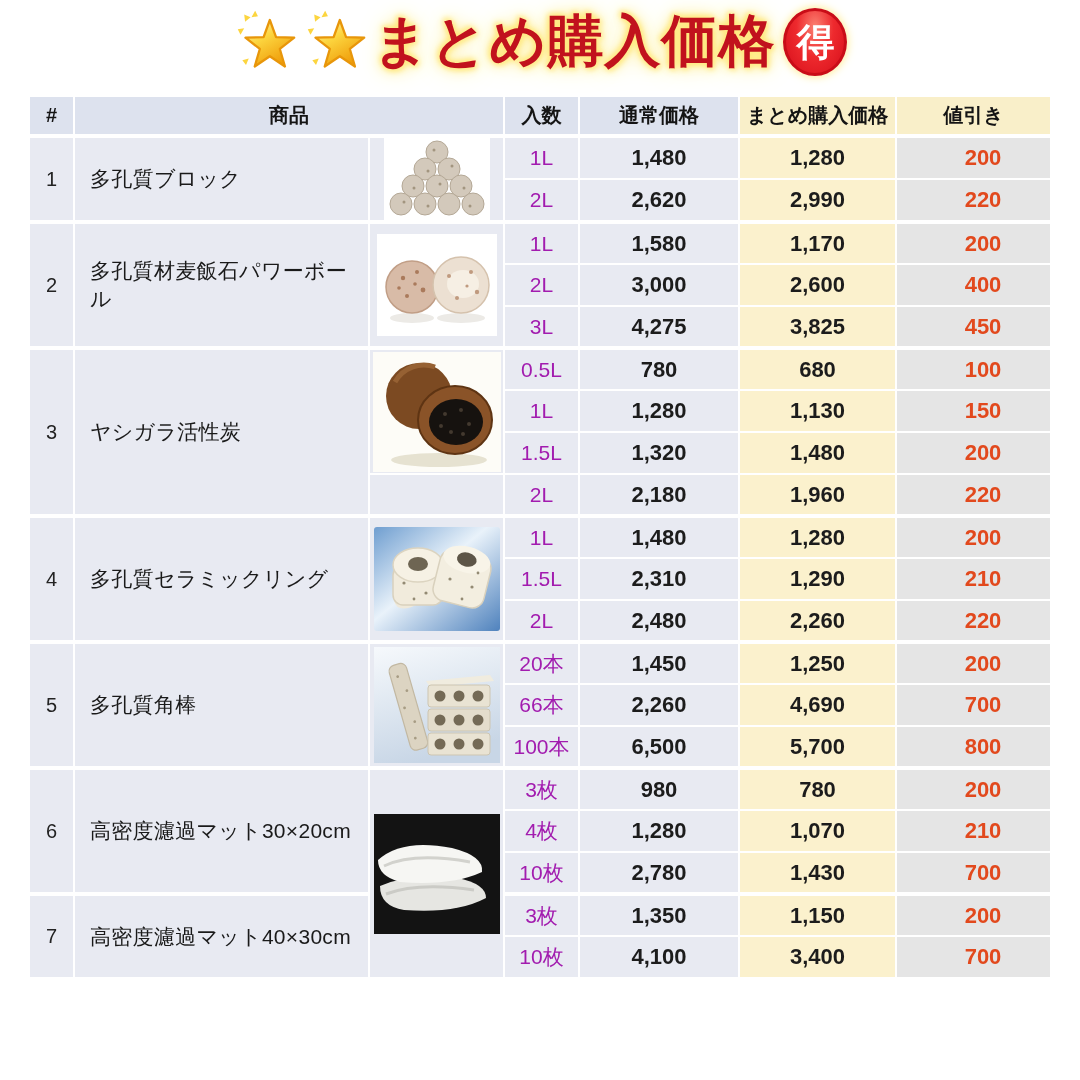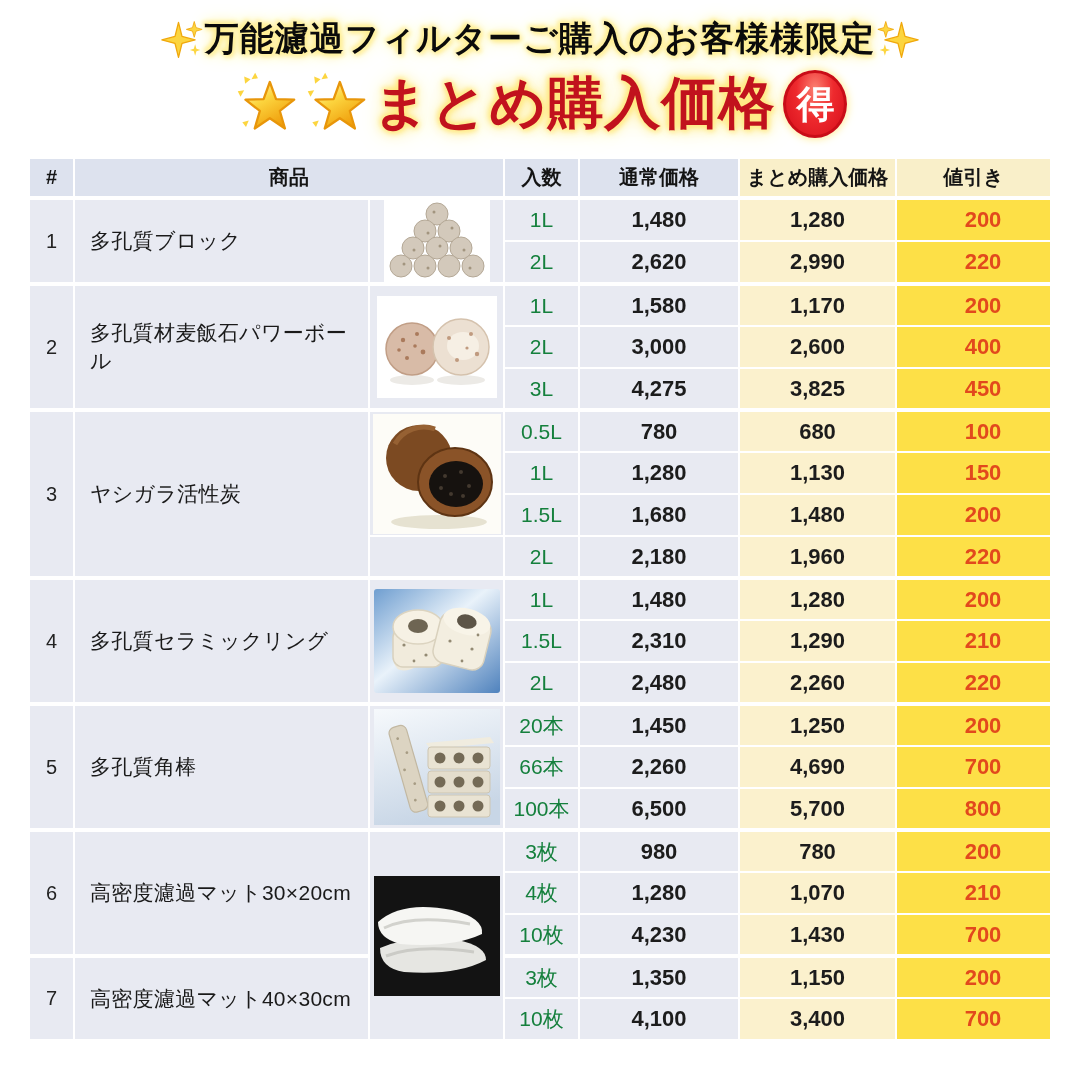--- a/index.html
+++ b/index.html
@@ -43,49 +43,32 @@
   }
   th,td{border:2px solid #ffffff;padding:0;vertical-align:middle;text-align:center;overflow:hidden;}
   thead tr{height:40px;}
   tbody tr{height:42px;}
   tbody tr.group-start td{border-top:4px solid #ffffff;}
   th{font-size:20px;font-weight:700;color:#141414;}
   .c-blue{background:#dde2ee;}
   .c-cream-h{background:#f9efc9;}
   td.num{background:#e8eaf2;font-size:20px;color:#232323;}
   td.name{background:#e8eaf2;text-align:left;padding-left:15px;font-size:21px;color:#1a1a1a;font-weight:400;letter-spacing:0.3px;}
-  td.qty{background:#e8eaf2;font-size:21px;color:#15803d;}
+  td.qty{background:#e8eaf2;font-size:21px;color:#a21caf;}
   td.normal{background:#e8eaf2;font-size:22px;font-weight:600;color:#1c1c1c;}
   td.bulk{background:#fbf1cd;font-size:22px;font-weight:600;color:#1c1c1c;}
-  td.disc{background:#fde047;font-size:22px;font-weight:700;color:#e2491d;padding-left:19px;}
+  td.disc{background:#e5e5e5;font-size:22px;font-weight:700;color:#e2491d;padding-left:19px;}
   td.img{background:#e8eaf2;padding:0;}
   td.img svg{display:block;margin:0 auto;}
 </style>
 </head>
 <body>
 
 <div class="page">
 
-  <div class="banner1">
-    <span class="sparkwrap">
-      <svg width="42" height="42" viewBox="0 0 48 48">
-        <path d="M20 5 L24 21 L39 25 L24 29 L20 45 L16 29 L1 25 L16 21 Z" fill="#fcd53f" stroke="#f0a80c" stroke-width="1.5" stroke-linejoin="round"></path>
-        <path d="M38 4 L40 11 L47 13 L40 15 L38 22 L36 15 L29 13 L36 11 Z" fill="#fcd53f" stroke="#f0a80c" stroke-width="1"></path>
-        <path d="M39 30 L40.5 35 L45 36.5 L40.5 38 L39 43 L37.5 38 L33 36.5 L37.5 35 Z" fill="#fcd53f"></path>
-      </svg>
-    </span>
-    <span class="b1txt">万能濾過フィルターご購入のお客様様限定</span>
-    <span class="sparkwrap">
-      <svg width="42" height="42" viewBox="0 0 48 48">
-        <path d="M28 5 L32 21 L47 25 L32 29 L28 45 L24 29 L9 25 L24 21 Z" fill="#fcd53f" stroke="#f0a80c" stroke-width="1.5" stroke-linejoin="round"></path>
-        <path d="M10 4 L12 11 L19 13 L12 15 L10 22 L8 15 L1 13 L8 11 Z" fill="#fcd53f" stroke="#f0a80c" stroke-width="1"></path>
-        <path d="M9 30 L10.5 35 L15 36.5 L10.5 38 L9 43 L7.5 38 L3 36.5 L7.5 35 Z" fill="#fcd53f"></path>
-      </svg>
-    </span>
-  </div>
 
   <div class="banner2">
     <span class="starwrap">
       <svg width="66" height="66" viewBox="0 0 72 72">
         <defs>
           <linearGradient id="gold1" x1="0" y1="0" x2="0.6" y2="1">
             <stop offset="0" stop-color="#fff6c0"></stop>
               <stop offset="0.45" stop-color="#fcd53f"></stop>
               <stop offset="1" stop-color="#ef9d0a"></stop>
           </linearGradient>
@@ -245,21 +228,21 @@
           <td class="disc">100</td>
         </tr>
         <tr>
           <td class="qty">1L</td>
           <td class="normal">1,280</td>
           <td class="bulk">1,130</td>
           <td class="disc">150</td>
         </tr>
         <tr>
           <td class="qty">1.5L</td>
-          <td class="normal">1,680</td>
+          <td class="normal">1,320</td>
           <td class="bulk">1,480</td>
           <td class="disc">200</td>
         </tr>
         <tr>
           <td class="img" rowspan="1"></td>
           <td class="qty">2L</td>
           <td class="normal">2,180</td>
           <td class="bulk">1,960</td>
           <td class="disc">220</td>
         </tr>
@@ -389,21 +372,21 @@
           <td class="disc">200</td>
         </tr>
         <tr>
           <td class="qty">4枚</td>
           <td class="normal">1,280</td>
           <td class="bulk">1,070</td>
           <td class="disc">210</td>
         </tr>
         <tr>
           <td class="qty">10枚</td>
-          <td class="normal">4,230</td>
+          <td class="normal">2,780</td>
           <td class="bulk">1,430</td>
           <td class="disc">700</td>
         </tr>
         <tr class="group-start">
           <td class="num" rowspan="2">7</td>
           <td class="name" rowspan="2">高密度濾過マット40×30cm</td>
           <td class="qty">3枚</td>
           <td class="normal">1,350</td>
           <td class="bulk">1,150</td>
           <td class="disc">200</td>

